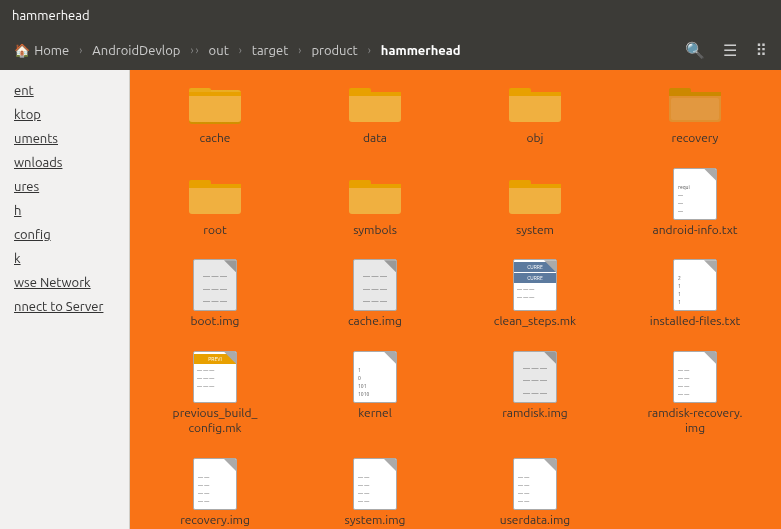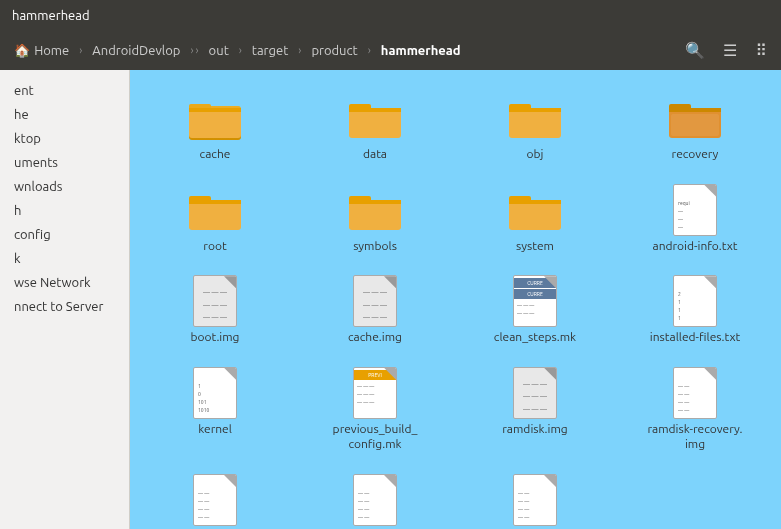--- a/index.html
+++ b/index.html
@@ -63,28 +63,29 @@
       padding: 8px 0;
       overflow-y: auto;
       flex-shrink: 0;
     }
     .sidebar-item {
       padding: 5px 14px;
       cursor: pointer;
       color: #333;
       font-size: 13px;
       border-radius: 0;
+      text-decoration: underline;
     }
 
     
     #filearea {
       flex: 1;
-      background: #7dd3fc;
+      background: #f97316;
       overflow-y: auto;
-      padding: 16px 20px;
+      padding: 0 20px;
     }
 
     .file-grid {
       display: grid;
       grid-template-columns: repeat(4, 140px);
       gap: 10px 20px;
     }
 
     .file-item {
       display: flex;
@@ -255,24 +256,24 @@
   <div class="nav-spacer"></div>
   <div class="nav-icon-btn">🔍</div>
   <div class="nav-icon-btn">☰</div>
   <div class="nav-icon-btn">⠿</div>
 </div>
 
 <div id="main">
 
   <div id="sidebar">
     <div class="sidebar-item">ent</div>
-    <div class="sidebar-item">he</div>
     <div class="sidebar-item">ktop</div>
     <div class="sidebar-item">uments</div>
     <div class="sidebar-item">wnloads</div>
+    <div class="sidebar-item">ures</div>
     <div class="sidebar-item">h</div>
     <div class="sidebar-item">config</div>
     <div class="sidebar-item">k</div>
     <div class="sidebar-item">wse Network</div>
     <div class="sidebar-item">nnect to Server</div>
   </div>
 
   <div id="filearea">
     <div class="file-grid">
 
@@ -406,39 +407,39 @@
         <div class="icon">
           <div class="file-icon-txt">
             <div class="lines">2<br>1<br>1<br>1</div>
           </div>
         </div>
         <span class="label">installed-files.txt</span>
       </div>
 
       <div class="file-item">
         <div class="icon">
-          <div class="file-icon-txt">
-            <div class="lines">1<br>0<br>101<br>1010</div>
-          </div>
-        </div>
-        <span class="label">kernel</span>
-      </div>
-
-      <div class="file-item">
-        <div class="icon">
           <div class="prev-icon">
             <div class="prev-header">PREVI</div>
             <div style="font-size:5px;color:#555;padding:2px 3px;line-height:1.6;">— — —<br>— — —<br>— — —</div>
           </div>
         </div>
         <span class="label">previous_build_<br>config.mk</span>
       </div>
 
       <div class="file-item">
         <div class="icon">
+          <div class="file-icon-txt">
+            <div class="lines">1<br>0<br>101<br>1010</div>
+          </div>
+        </div>
+        <span class="label">kernel</span>
+      </div>
+
+      <div class="file-item">
+        <div class="icon">
           <div class="file-icon-img">
             <div style="font-size:7px;color:#666;padding:4px;margin-top:8px;line-height:1.8;">— — —<br>— — —<br>— — —</div>
           </div>
         </div>
         <span class="label">ramdisk.img</span>
       </div>
 
       <div class="file-item">
         <div class="icon">
           <div class="file-icon-txt">

